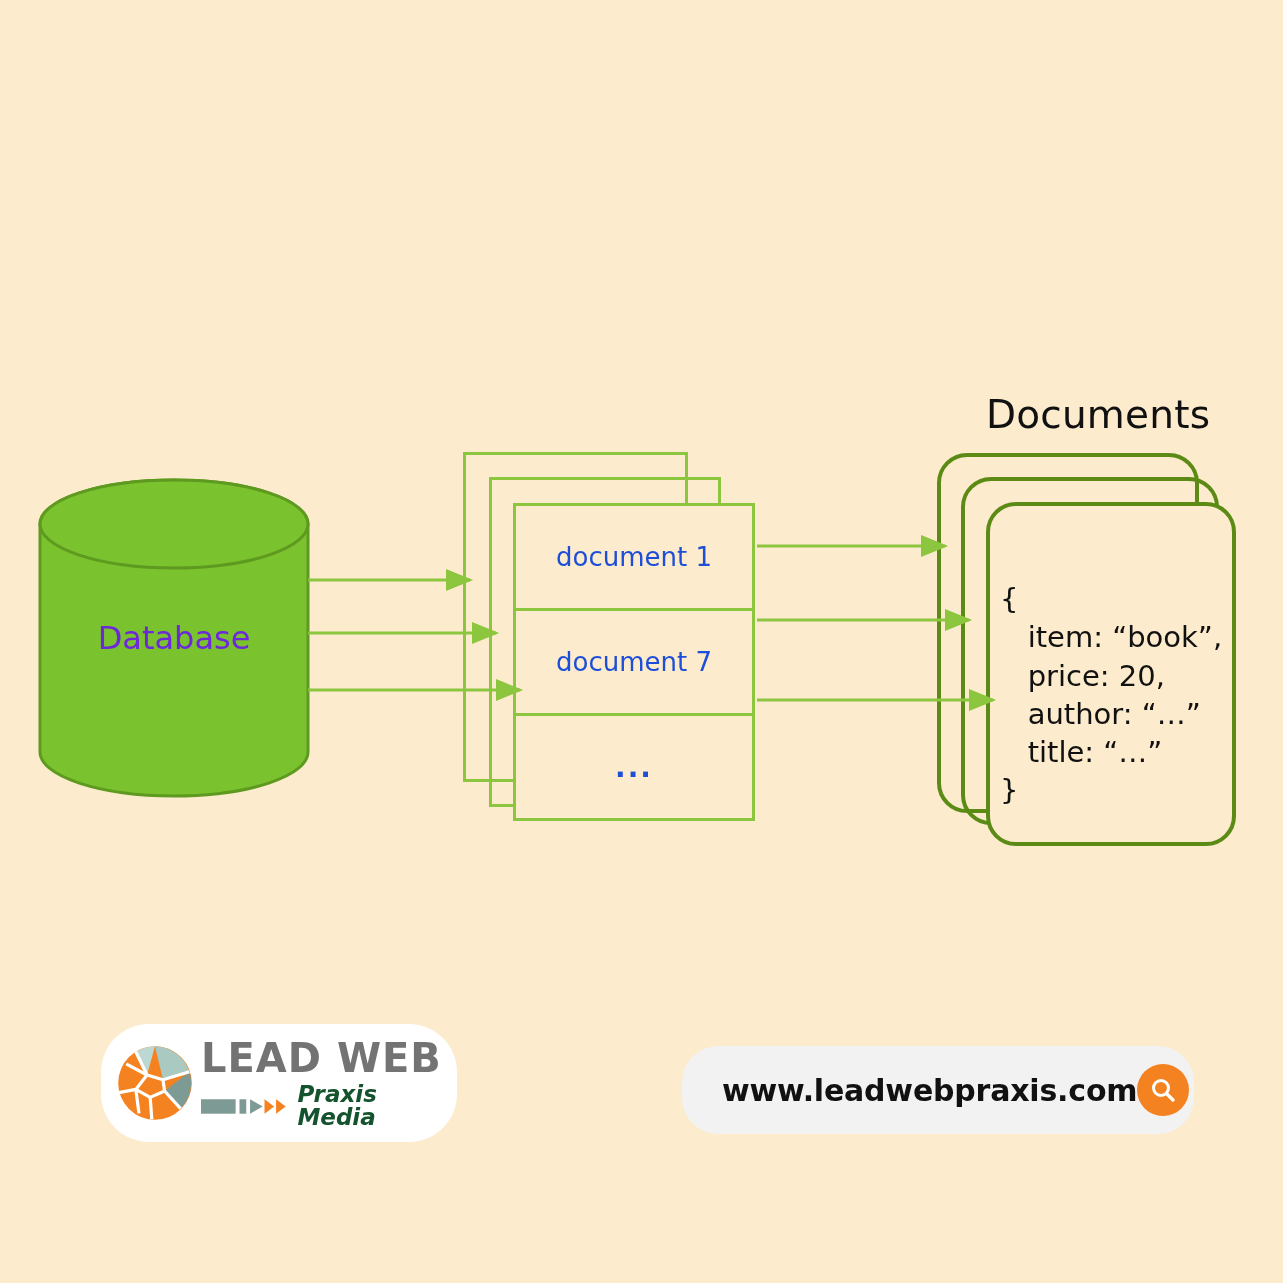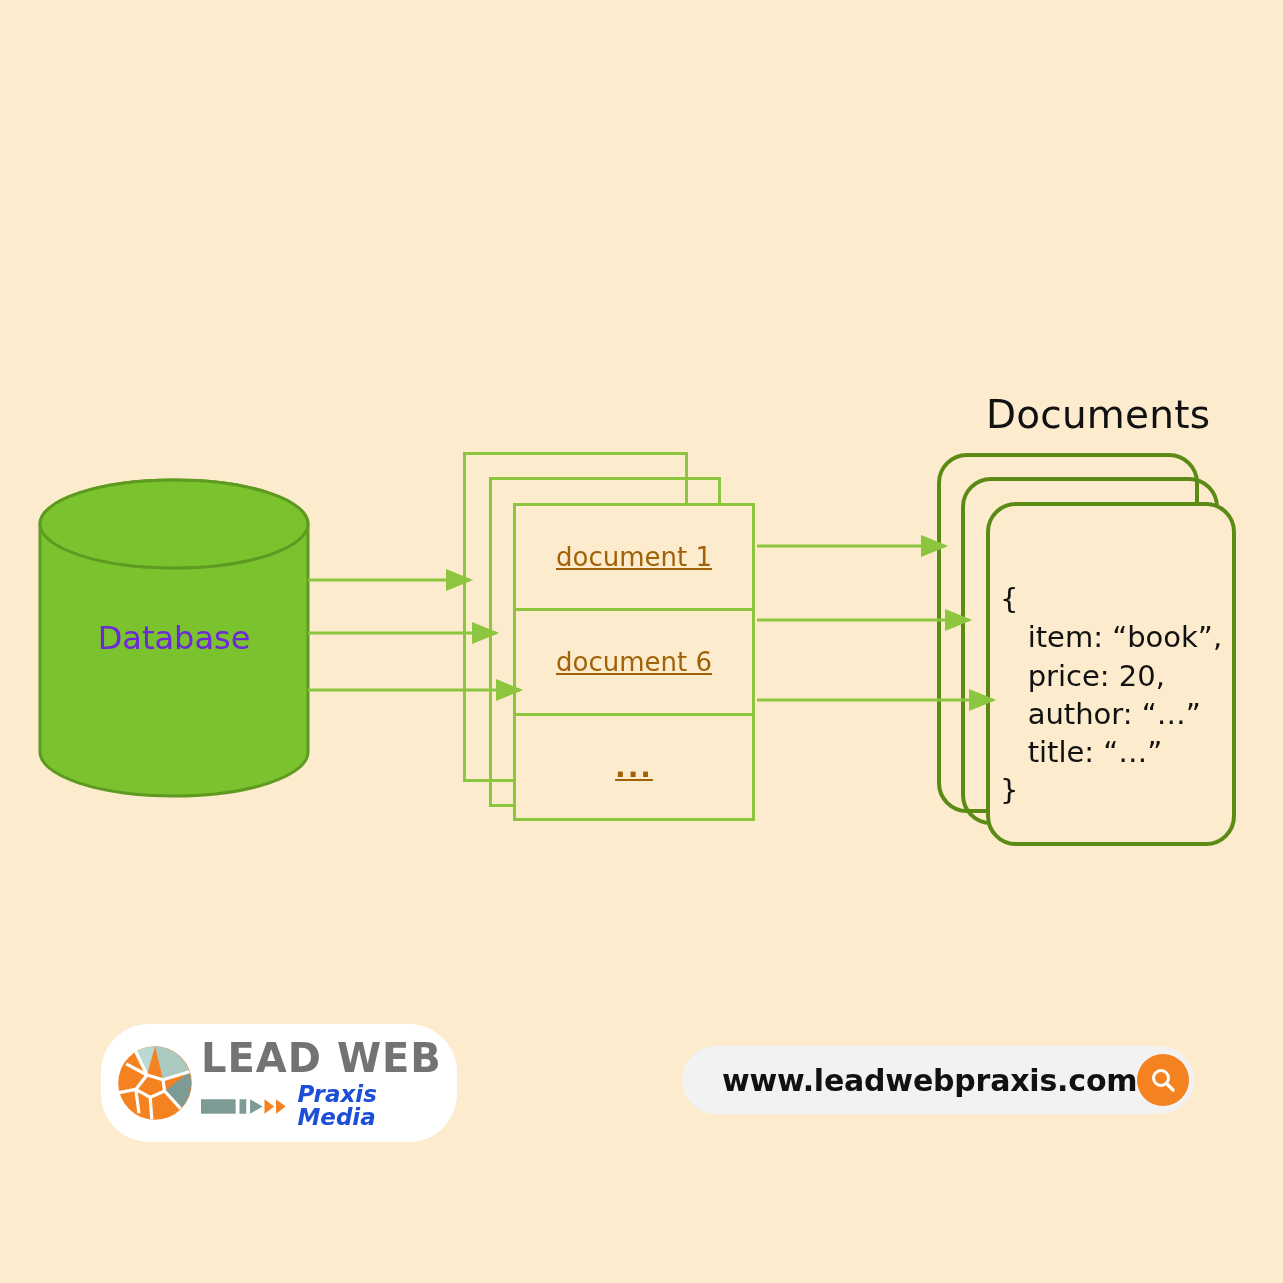--- a/index.html
+++ b/index.html
@@ -85,24 +85,23 @@
     display: flex;
     flex-direction: column;
   }
   .coll-row {
     box-sizing: border-box;
     flex: 1 1 0;
     border-bottom: 3px solid #8cc63e;
     display: flex;
     align-items: center;
     justify-content: center;
-    color: #a16207;
+    color: #1d4ed8;
     font-size: 26px;
     font-family: "DejaVu Sans", sans-serif;
-    text-decoration: underline;
   }
   .coll-row:last-child {
     border-bottom: none;
   }
   .coll-row.ellipsis {
     font-size: 28px;
     letter-spacing: 2px;
     font-weight: 700;
   }
 
@@ -188,31 +187,31 @@
   #logo-sub-row {
     display: flex;
     align-items: center;
     margin-top: 5px;
   }
   #logo-praxis-media {
     font-family: "DejaVu Sans", sans-serif;
     font-weight: 700;
     font-style: italic;
     font-size: 23px;
-    color: #1d4ed8;
+    color: #14532d;
     line-height: 1;
     margin-left: 4px;
   }
 
   #url-pill {
     position: absolute;
     left: 682px;
     top: 1046px;
     width: 512px;
-    height: 68px;
+    height: 88px;
     background: #f2f2f2;
     border-radius: 36px;
     display: flex;
     align-items: center;
     justify-content: space-between;
     padding: 0 12px 0 40px;
     box-sizing: border-box;
   }
   #url-text {
     font-family: "DejaVu Sans", sans-serif;
@@ -243,21 +242,21 @@
   <svg id="database-shape" viewBox="0 0 272 320">
     <path d="M2,46 A134,44 0 0 1 270,46 L270,274 A134,44 0 0 1 2,274 Z" fill="#7ac22e" stroke="#5e9a20" stroke-width="3"></path>
     <ellipse cx="136" cy="46" rx="134" ry="44" fill="#7ac22e" stroke="#5e9a20" stroke-width="3"></ellipse>
   </svg>
   <div id="database-label">Database</div>
 
   <div class="coll-card" id="coll-card-back"></div>
   <div class="coll-card" id="coll-card-mid"></div>
   <div class="coll-card" id="coll-card-front">
     <div class="coll-row">document 1</div>
-    <div class="coll-row">document 6</div>
+    <div class="coll-row">document 7</div>
     <div class="coll-row ellipsis">...</div>
   </div>
 
   <div class="doc-card" id="doc-card-back"></div>
   <div class="doc-card" id="doc-card-mid"></div>
   <div class="doc-card" id="doc-card-front"></div>
   <div id="doc-json">{
    item: “book”,
    price: 20,
    author: “…”

